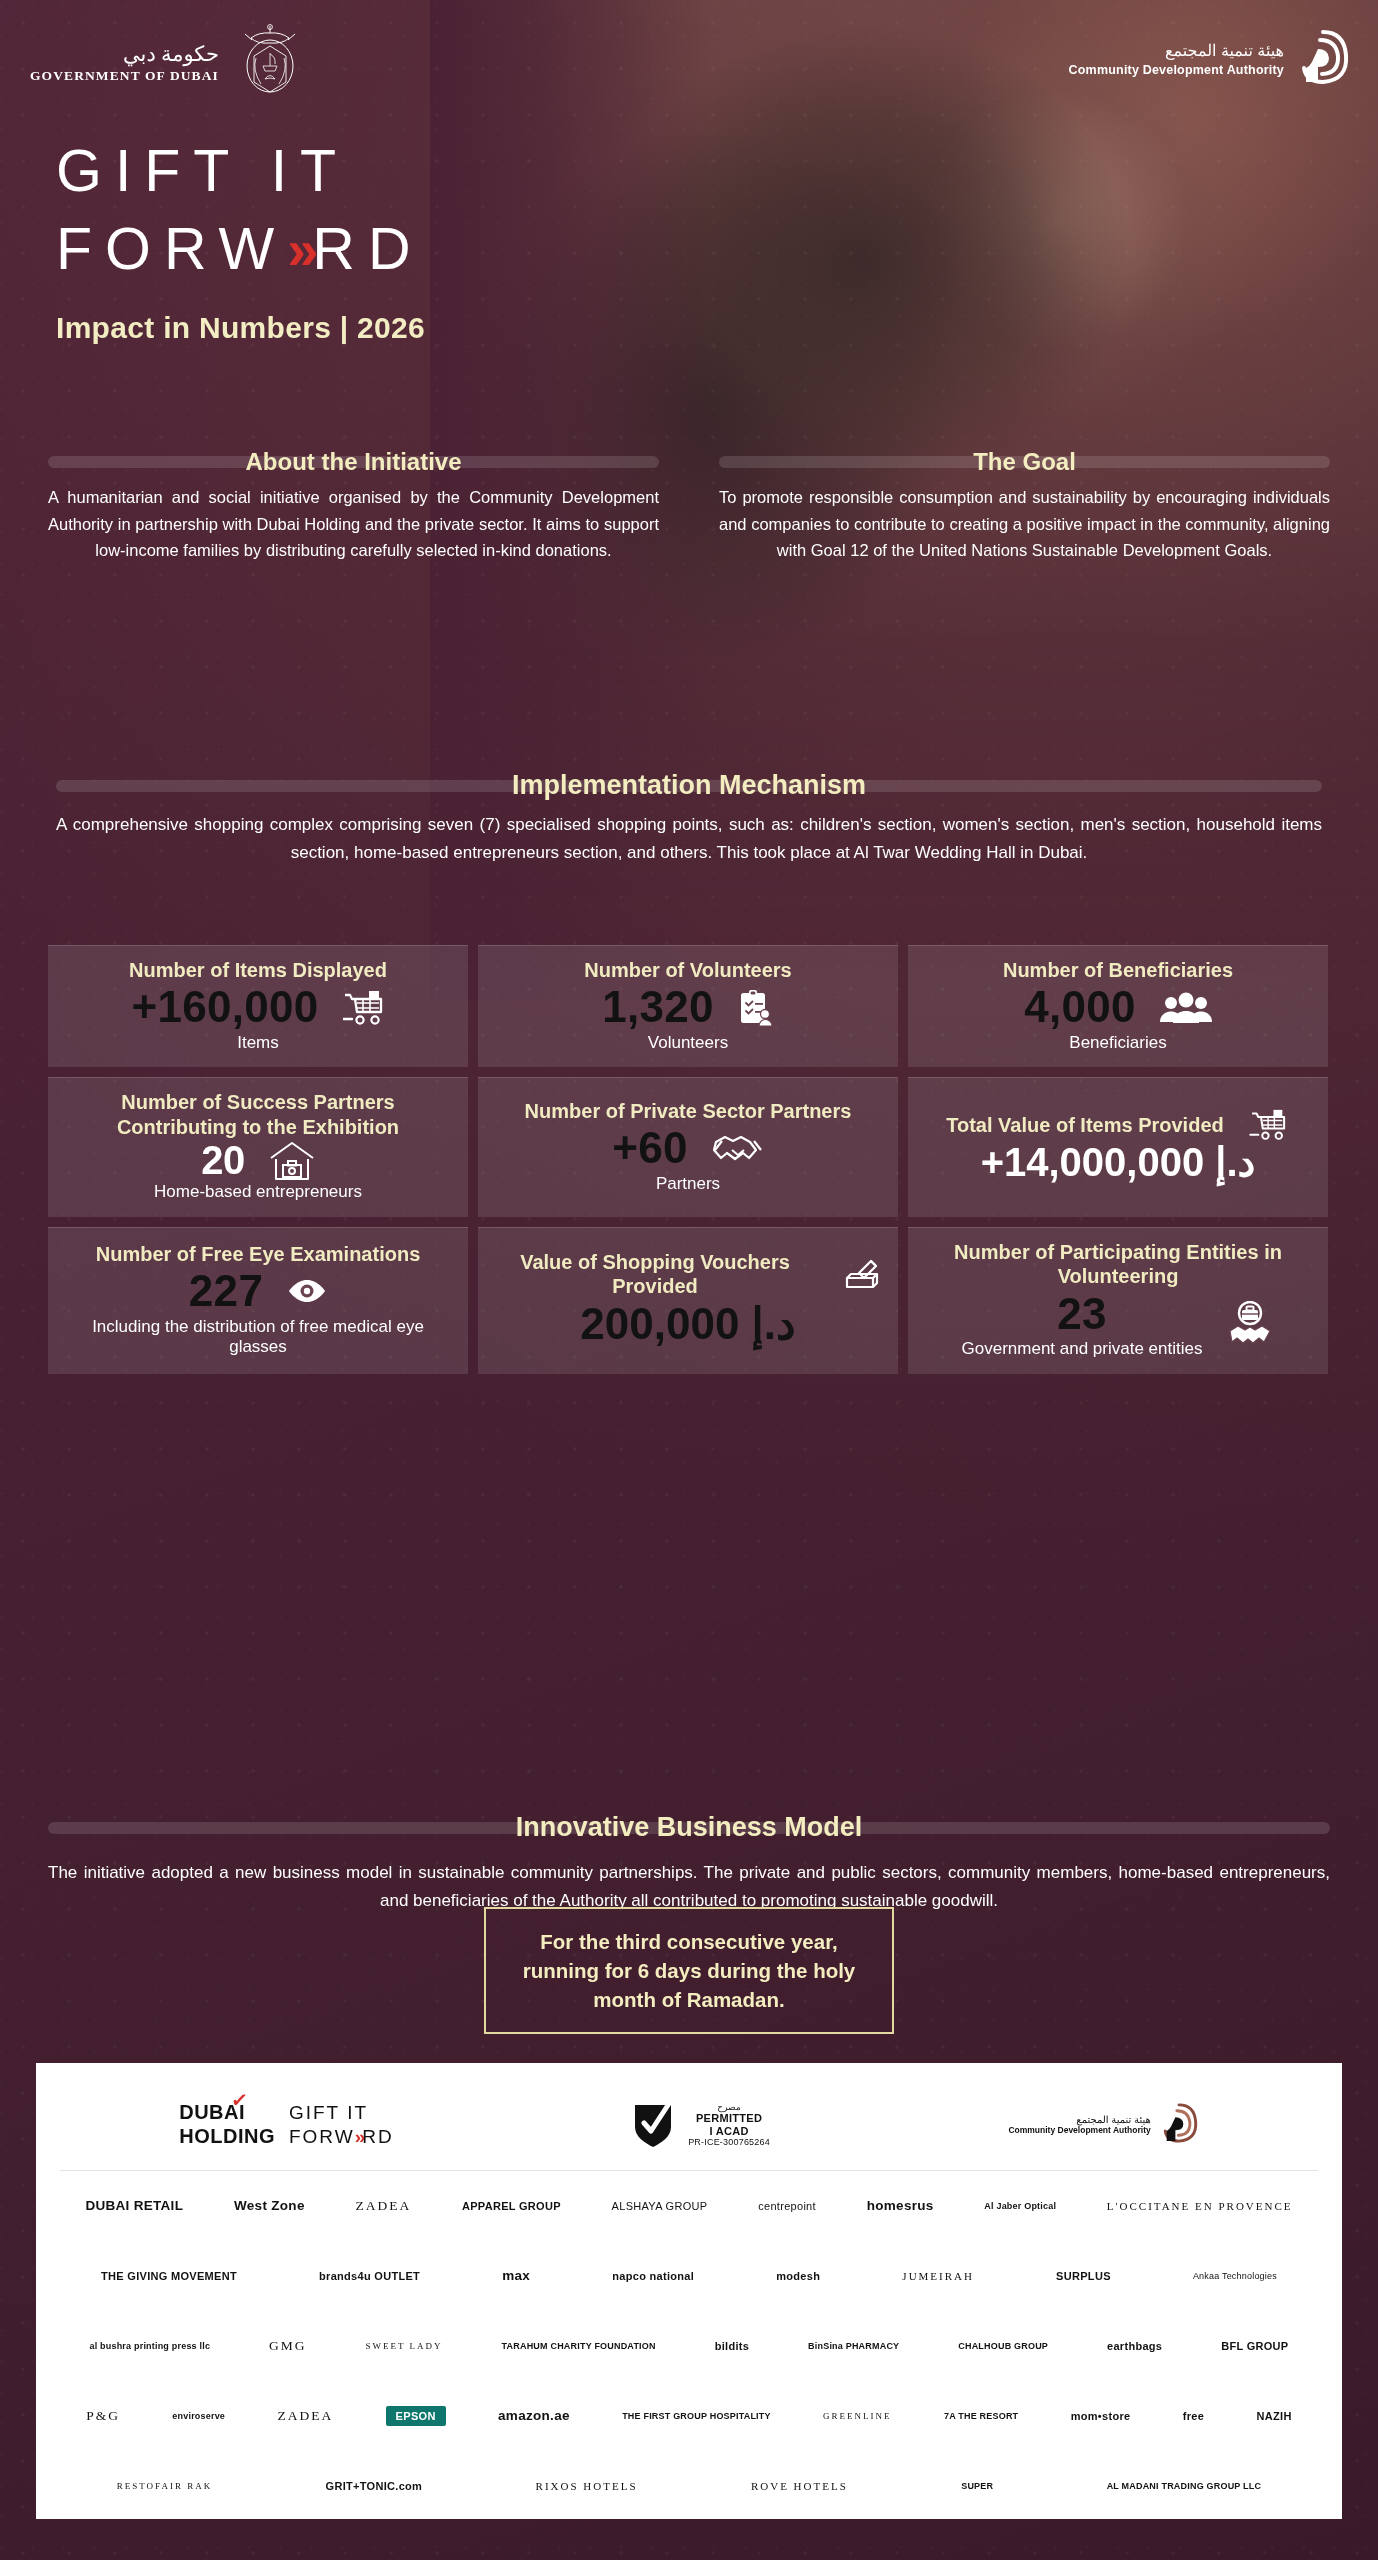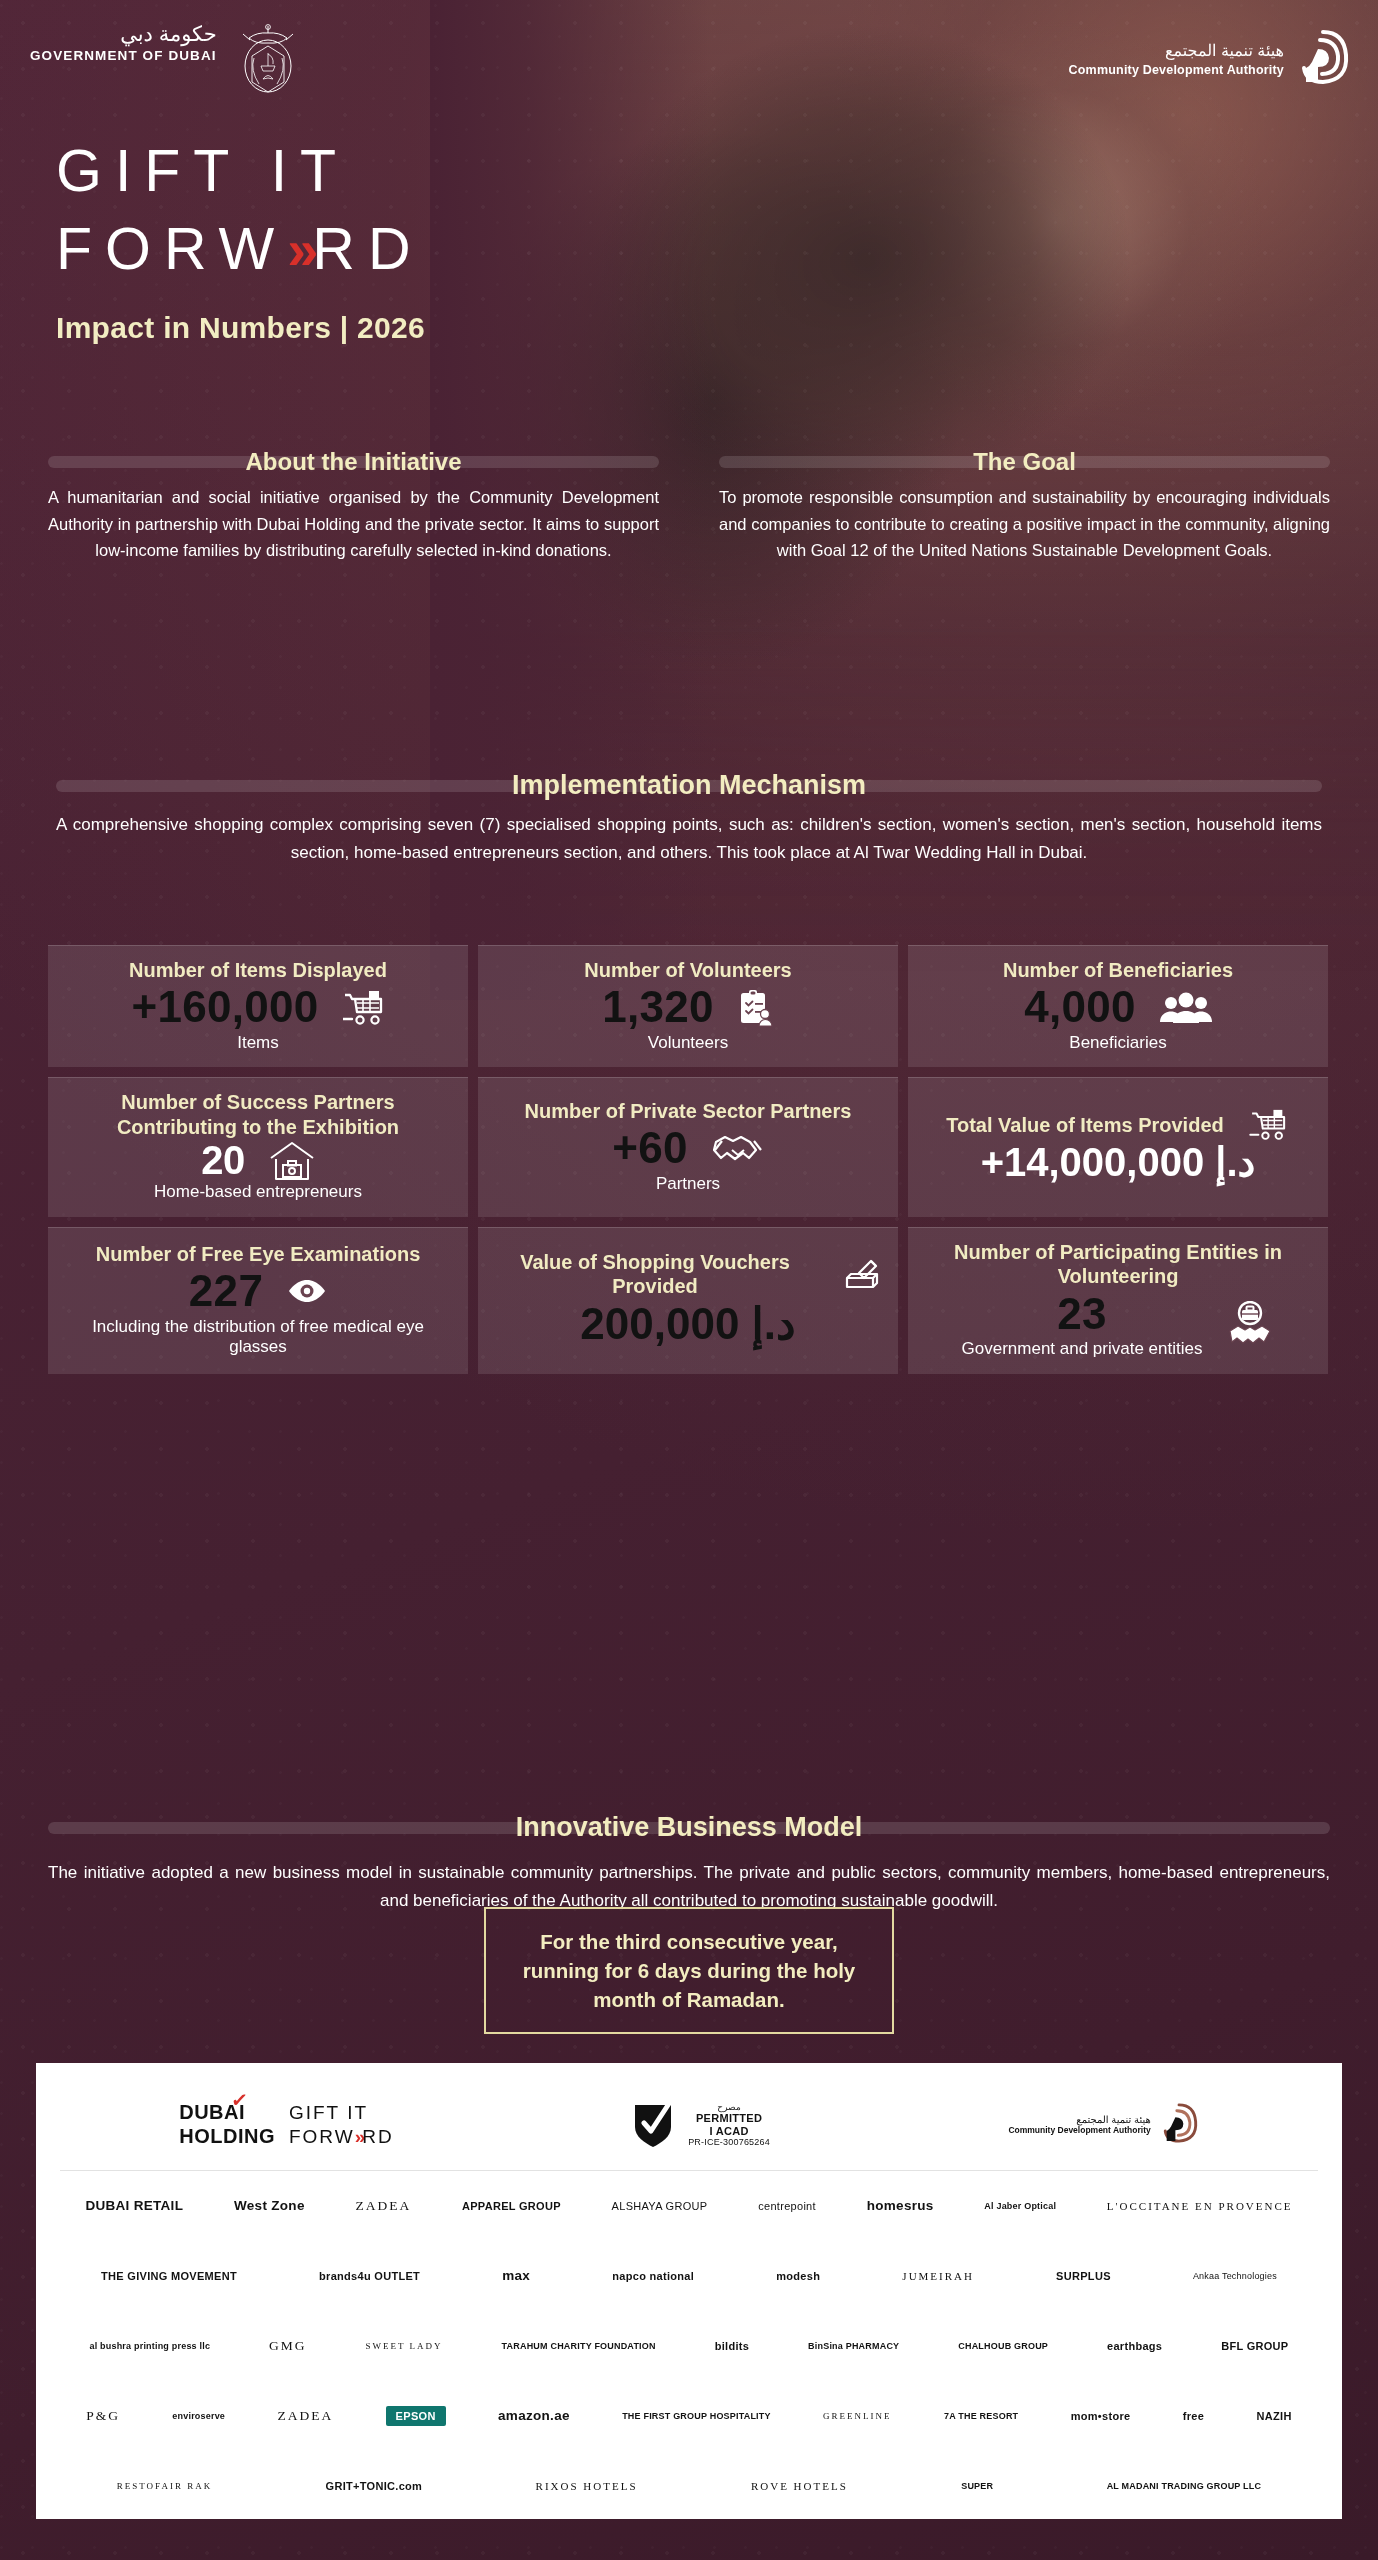--- a/index.html
+++ b/index.html
@@ -45,21 +45,21 @@
     position: absolute; left: 430px; top: 0; width: 280px; height: 1000px;
     background: linear-gradient(to right, #4a2234 0%, rgba(74,34,52,0.75) 35%, rgba(74,34,52,0) 100%);
     pointer-events: none;
   }
   .content { position: relative; z-index: 5; }
 
   
   .header { position: relative; height: 120px; }
   .gov-logo {
     position: absolute; left: 30px; top: 22px;
-    display: flex; gap: 20px;
+    display: flex; align-items: center; gap: 20px; font-family: Liberation Serif, serif;
   }
   .gov-text { text-align: right; color: #fff; }
   .gov-ar { font-size: 21px; letter-spacing: 2px; line-height: 1.15; direction: rtl; }
   .gov-en { font-size: 13.5px; font-weight: bold; letter-spacing: 1.1px; margin-top: 2px; }
   .cda-logo {
     position: absolute; right: 28px; top: 28px;
     display: flex; align-items: center; gap: 12px;
   }
   .cda-text { text-align: right; color: #fff; }
   .cda-ar { font-size: 16px; letter-spacing: 3.2px; direction: rtl; line-height: 1.2; }

